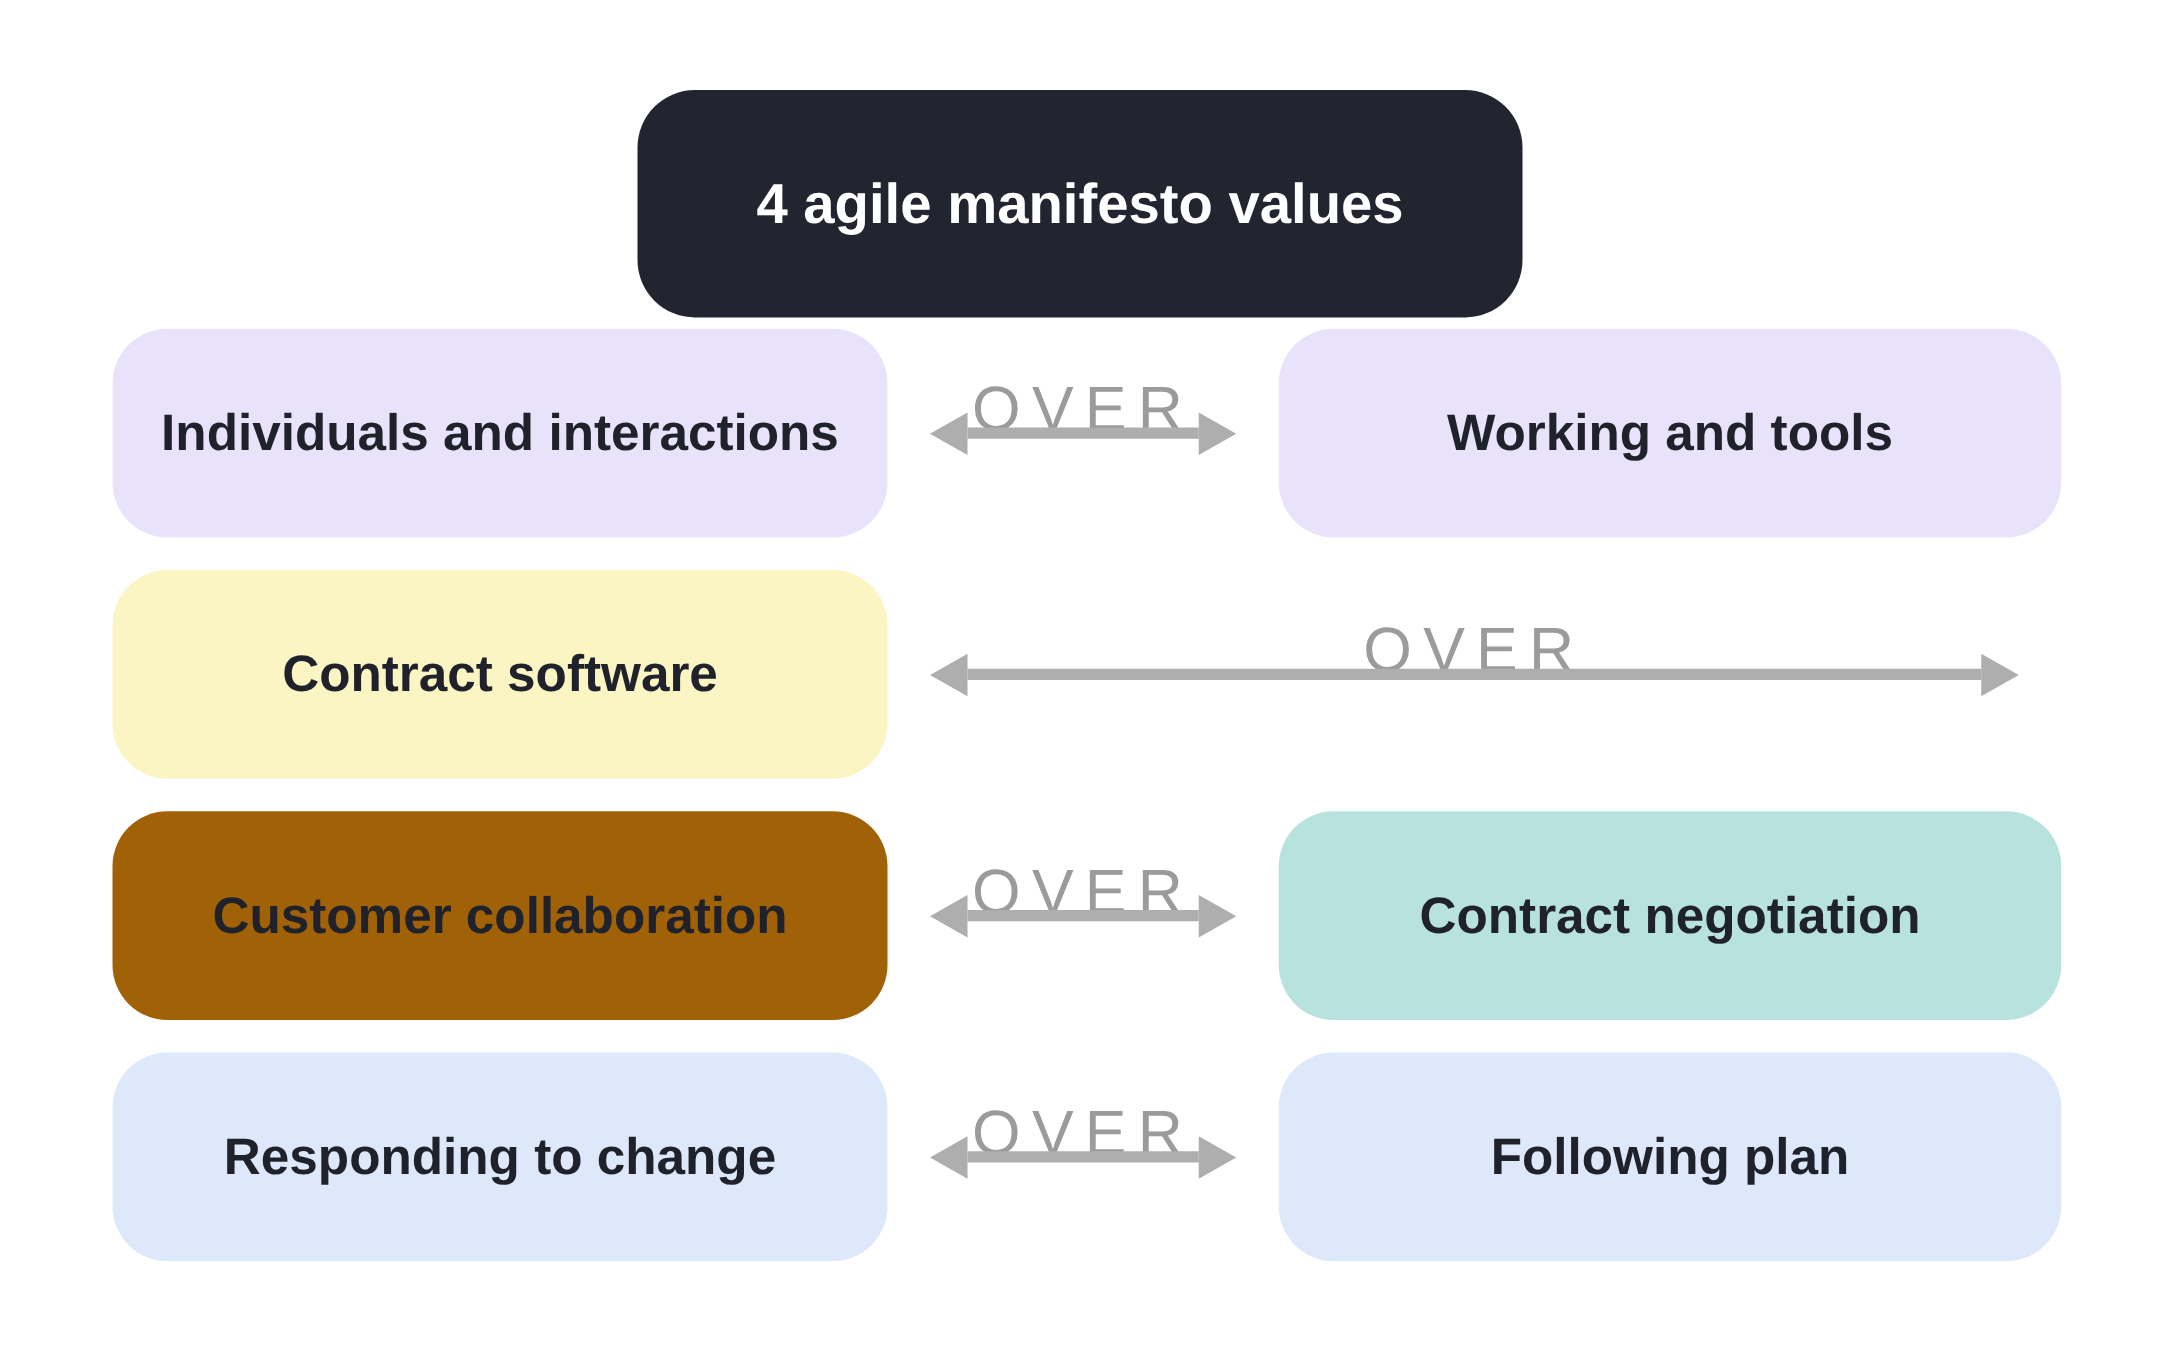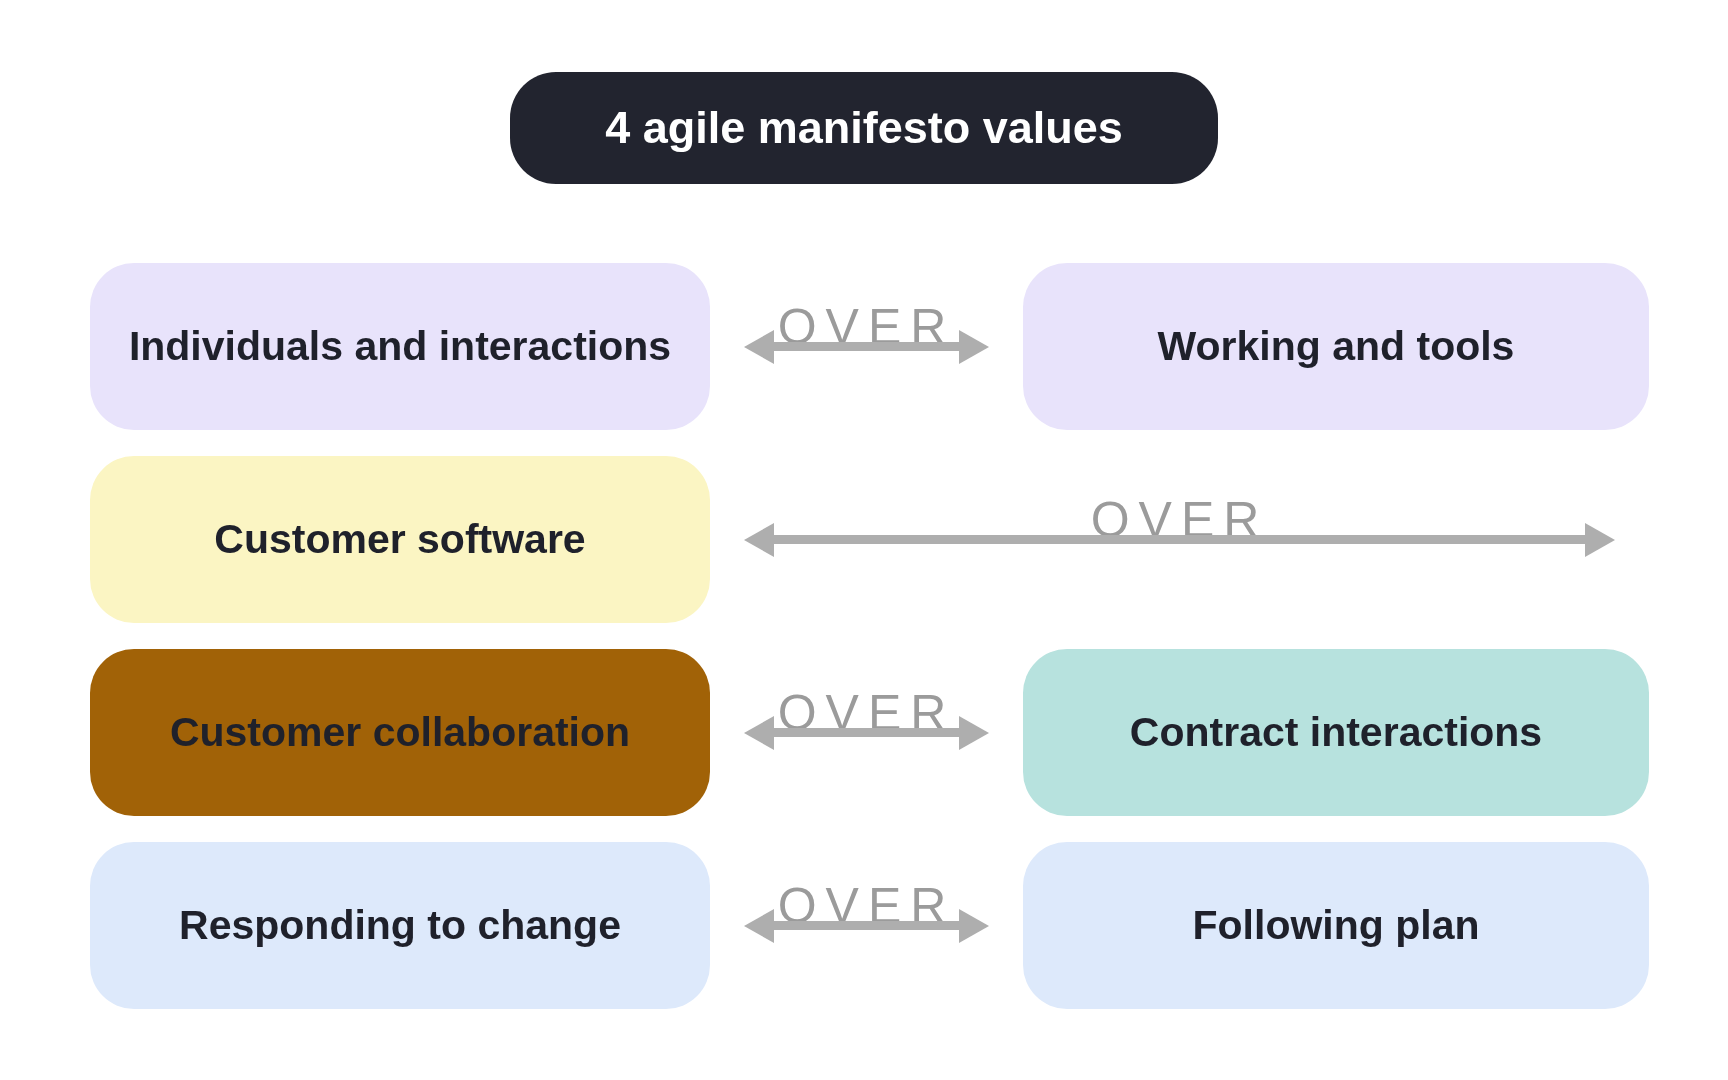--- a/index.html
+++ b/index.html
@@ -8,21 +8,21 @@
     width: 1728px;
     height: 1080px;
     overflow: hidden;
     font-family: "Liberation Sans", "DejaVu Sans", sans-serif;
   }
   .title-badge {
     position: absolute;
     top: 72px;
     left: 50%;
     transform: translateX(-50%);
-    height: 112px;
+    height: 182px;
     min-width: 708px;
     box-sizing: border-box;
     padding: 0 70px;
     border-radius: 46px;
     display: flex;
     align-items: center;
     justify-content: center;
     font-size: 45px;
     font-weight: 700;
     white-space: nowrap;
@@ -104,21 +104,21 @@
           <span class="arrow-head arrow-head-right"></span>
         </div>
       </div>
       <div class="box box-right" style="background-color: rgb(232, 227, 251);">
         <span>Working and tools</span>
       </div>
     </div>
 
     <div class="row">
       <div class="box box-left" style="background-color: rgb(251, 245, 195);">
-        <span>Customer software</span>
+        <span>Contract software</span>
       </div>
       <div class="connector">
         <div class="over-label" style="color: rgb(155, 155, 155);">OVER</div>
         <div class="arrow" style="color: rgb(174, 174, 174);">
           <span class="arrow-head arrow-head-left"></span>
           <span class="arrow-shaft"></span>
           <span class="arrow-head arrow-head-right"></span>
         </div>
       </div>
     </div>
@@ -129,21 +129,21 @@
       </div>
       <div class="connector">
         <div class="over-label" style="color: rgb(155, 155, 155);">OVER</div>
         <div class="arrow" style="color: rgb(174, 174, 174);">
           <span class="arrow-head arrow-head-left"></span>
           <span class="arrow-shaft"></span>
           <span class="arrow-head arrow-head-right"></span>
         </div>
       </div>
       <div class="box box-right" style="background-color: rgb(183, 226, 222);">
-        <span>Contract interactions</span>
+        <span>Contract negotiation</span>
       </div>
     </div>
 
     <div class="row">
       <div class="box box-left" style="background-color: rgb(221, 233, 251);">
         <span>Responding to change</span>
       </div>
       <div class="connector">
         <div class="over-label" style="color: rgb(155, 155, 155);">OVER</div>
         <div class="arrow" style="color: rgb(174, 174, 174);">

